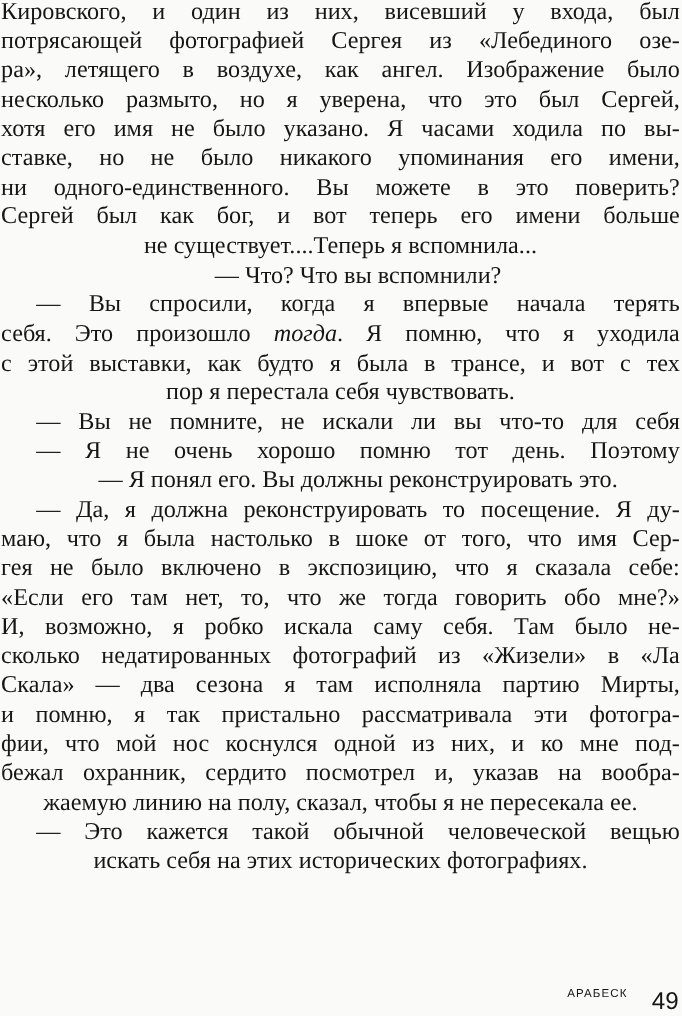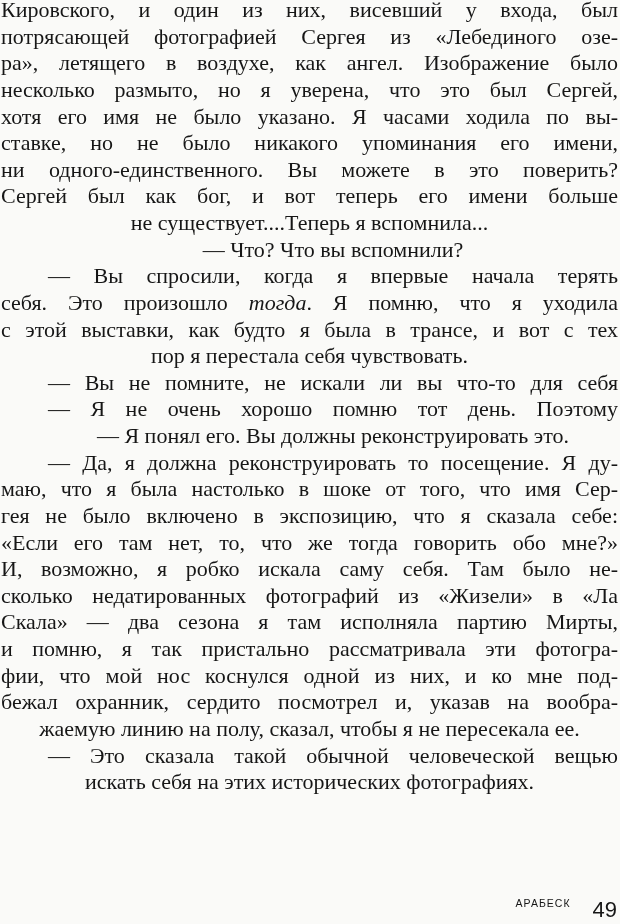--- a/index.html
+++ b/index.html
@@ -26,22 +26,21 @@
   }
   .line {
     text-align: center;
     white-space: normal;
   }
   .line.just {
     text-align: justify;
     text-align-last: justify;
   }
   .line.indent {
-    padding-left: 16px;
-    margin-left: 31px;
+    padding-left: 32px;
   }
   .line em {
     font-style: italic;
   }
   .page-footer {
     position: absolute;
     right: 3px;
     bottom: 1px;
     display: flex;
     align-items: flex-start;
@@ -83,20 +82,20 @@
       <div class="line just"><span>маю, что я была настолько в шоке от того, что имя Сер-</span></div>
       <div class="line just"><span>гея не было включено в экспозицию, что я сказала себе:</span></div>
       <div class="line just"><span>«Если его там нет, то, что же тогда говорить обо мне?»</span></div>
       <div class="line just"><span>И, возможно, я робко искала саму себя. Там было не-</span></div>
       <div class="line just"><span>сколько недатированных фотографий из «Жизели» в «Ла</span></div>
       <div class="line just"><span>Скала» — два сезона я там исполняла партию Мирты,</span></div>
       <div class="line just"><span>и помню, я так пристально рассматривала эти фотогра-</span></div>
       <div class="line just"><span>фии, что мой нос коснулся одной из них, и ко мне под-</span></div>
       <div class="line just"><span>бежал охранник, сердито посмотрел и, указав на вообра-</span></div>
       <div class="line"><span>жаемую линию на полу, сказал, чтобы я не пересекала ее.</span></div>
-      <div class="line just indent"><span>— Это сказала такой обычной человеческой вещью</span></div>
+      <div class="line just indent"><span>— Это кажется такой обычной человеческой вещью</span></div>
       <div class="line"><span>искать себя на этих исторических фотографиях.</span></div>
     </main>
   <footer class="page-footer">
     <span class="running-title">АРАБЕСК</span>
     <span class="page-number">49</span>
   </footer>
 </div>
 
 </body></html>

